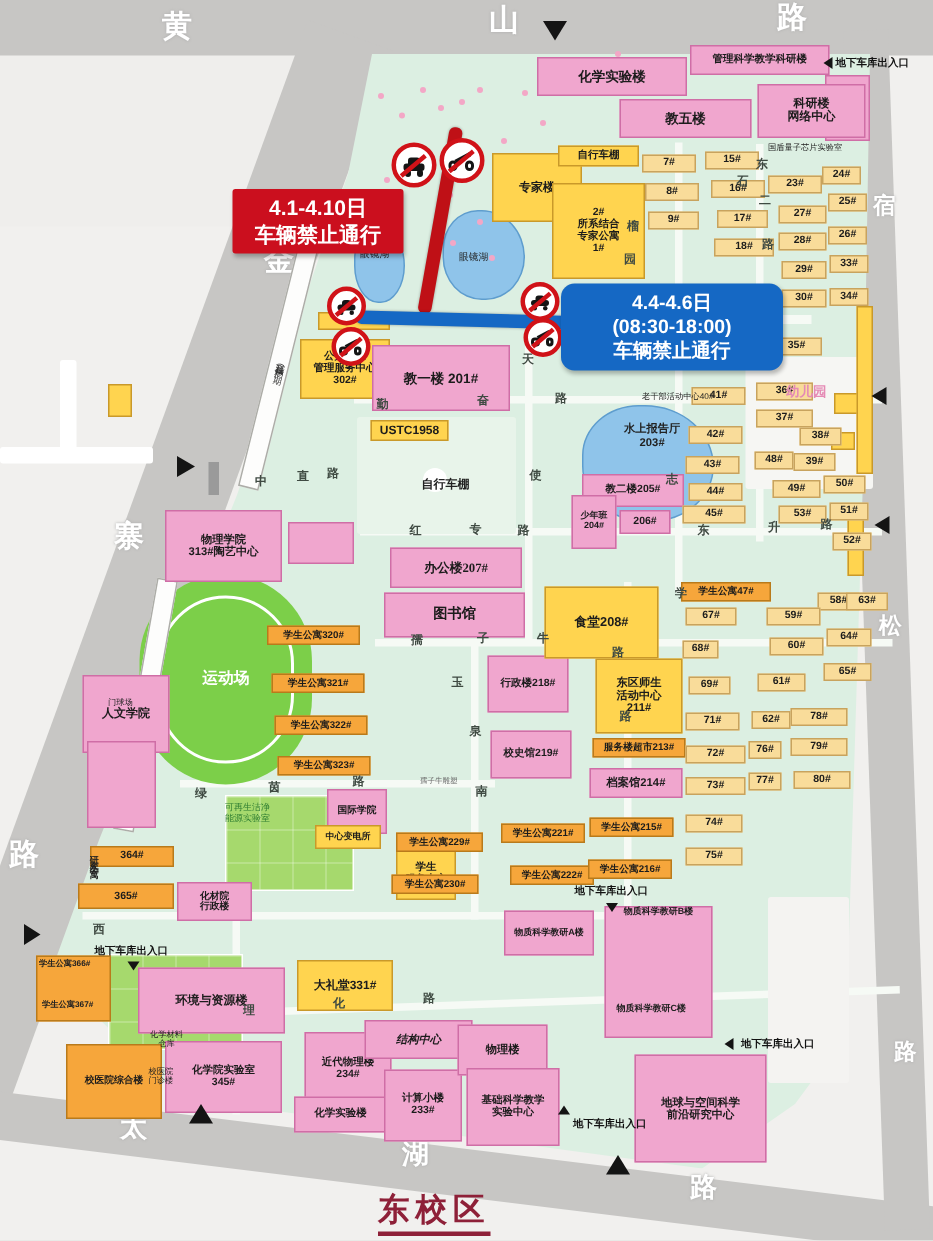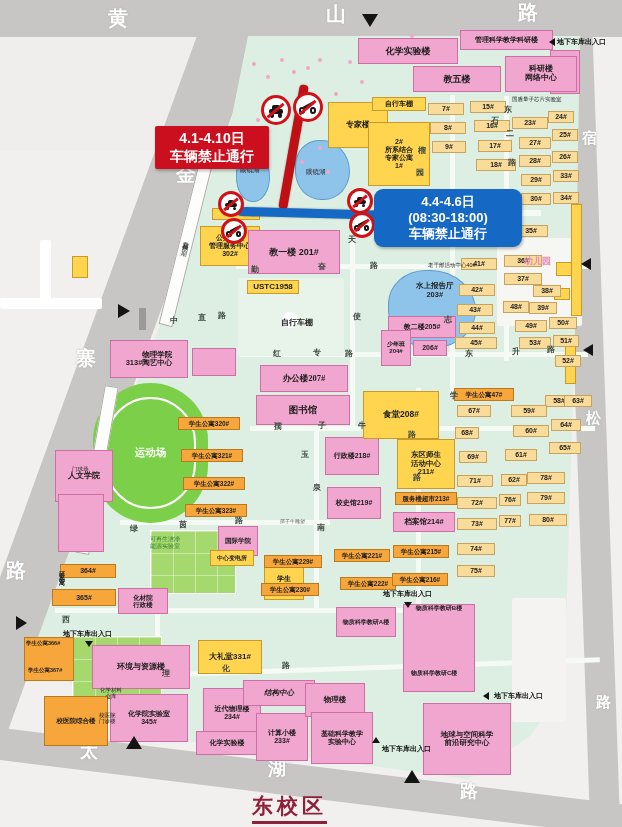--- a/index.html
+++ b/index.html
@@ -149,21 +149,21 @@
     <div class="bld pink" style="left: 260px; top: 365px; width: 88px; height: 27px; font-size: 8.5px; font-family: Liberation Serif, serif;">办公楼207#</div>
     <div class="bld pink" style="left: 256px; top: 395px; width: 94px; height: 30px; font-size: 9.5px;">图书馆</div>
     <div class="bld pink" style="left: 325px; top: 437px; width: 54px; height: 38px; font-size: 7px;">行政楼218#</div>
     <div class="bld pink" style="left: 327px; top: 487px; width: 54px; height: 32px; font-size: 7px;">校史馆219#</div>
     <div class="bld yellow" style="left: 363px; top: 391px; width: 76px; height: 48px; font-size: 8.5px;">食堂208#</div>
     <div class="bld yellow" style="left: 397px; top: 439px; width: 58px; height: 50px; font-size: 7.5px;">东区师生
 活动中心
 211#</div>
     <div class="bld orange" style="left: 395px; top: 492px; width: 62px; height: 13px; font-size: 6.5px;">服务楼超市213#</div>
     <div class="bld pink" style="left: 393px; top: 512px; width: 62px; height: 20px; font-size: 7.5px;">档案馆214#</div>
-    <div class="bld pink" style="left: 110px; top: 340px; width: 78px; height: 38px; font-size: 7.5px; text-align: right;">物理学院
+    <div class="bld pink" style="left: 110px; top: 340px; width: 78px; height: 48px; font-size: 7.5px;">物理学院
 313#陶艺中心</div>
     <div class="bld pink" style="left: 192px; top: 348px; width: 44px; height: 28px;"></div>
     <div class="bld pink" style="left: 55px; top: 450px; width: 58px; height: 52px; font-size: 8px;">人文学院</div>
     <div class="bld pink" style="left: 58px; top: 494px; width: 46px; height: 58px;"></div>
     <div class="bld pink" style="left: 218px; top: 526px; width: 40px; height: 30px; font-size: 6.5px;">国际学院</div>
     <div class="bld yellow" style="left: 210px; top: 550px; width: 44px; height: 16px; font-size: 6px;">中心变电所</div>
     <div class="bld yellow" style="left: 264px; top: 566px; width: 40px; height: 34px; font-size: 7px;">学生
 服务中心</div>
     <div class="bld yellow" style="left: 198px; top: 640px; width: 64px; height: 34px; font-size: 8px;">大礼堂331#</div>
     <div class="bld pink" style="left: 118px; top: 588px; width: 50px; height: 26px; font-size: 6.5px;">化材院

